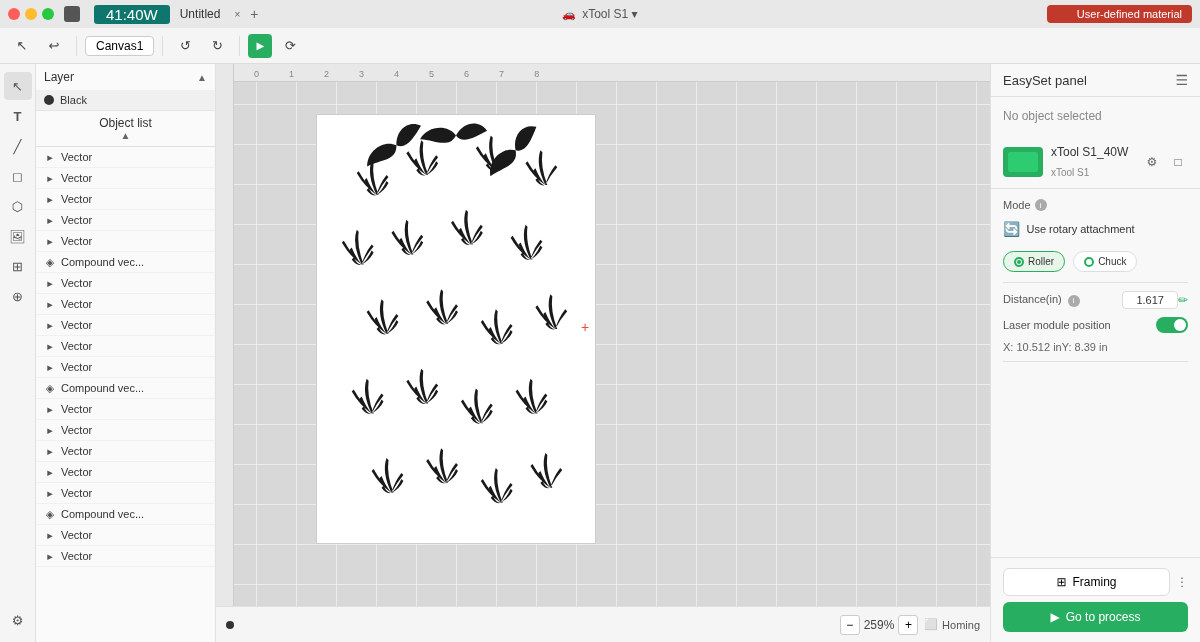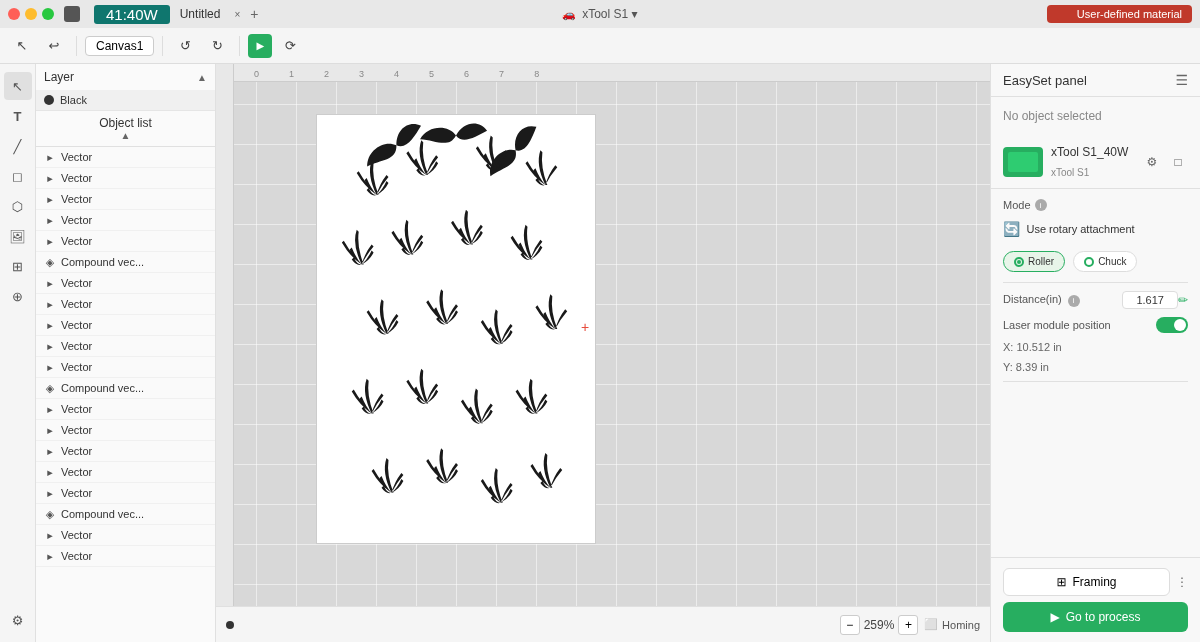--- a/index.html
+++ b/index.html
@@ -195,21 +195,21 @@
     .rotary-row { display: flex; align-items: center; gap: 6px; margin-bottom: 10px; padding: 4px 0; }
     .rotary-icon { font-size: 14px; }
     .rotary-text { font-size: 11px; flex: 1; }
     .radio-group { display: flex; gap: 8px; margin-bottom: 10px; }
     .radio-option { display: flex; align-items: center; gap: 4px; cursor: pointer; padding: 4px 10px; border-radius: 12px; border: 1px solid #ddd; background: white; font-size: 10px; }
     .radio-option.selected { background: #e8f5e9; border-color: #27ae60; }
     .radio-dot { width: 10px; height: 10px; border-radius: 50%; border: 2px solid #27ae60; display: flex; align-items: center; justify-content: center; }
     .radio-dot.filled::after { content: ''; width: 4px; height: 4px; background: #27ae60; border-radius: 50%; }
 
     .section-divider { height: 1px; background: #e0e0e0; margin: 8px 0; }
-    .coord-row { display: flex; gap: 8px; margin-bottom: 6px; flex-direction: column; }
+    .coord-row { display: flex; margin-bottom: 6px; }
     .coord-label { font-size: 11px; color: #666; }
 
     .processing-section { margin-top: 8px; }
     .processing-title { font-size: 11px; color: #555; margin-bottom: 4px; }
     .processing-value { font-size: 11px; color: #333; }
 
     
     .bottom-bar {
       position: absolute;
       bottom: 0; left: 0; right: 0;

